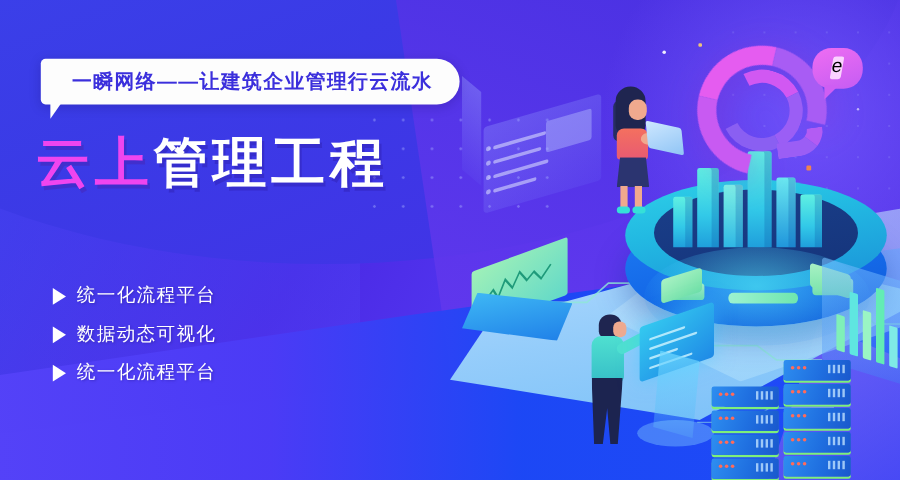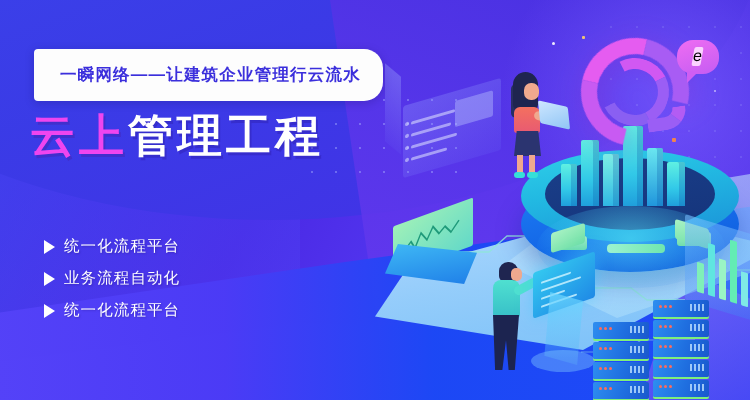--- a/index.html
+++ b/index.html
@@ -59,21 +59,21 @@
     background-size:26px 26px; opacity:.32;
   }
 
   .stars { position:absolute; inset:0; }
   .star { position:absolute; border-radius:50%; background:#fff; opacity:.9; }
   .star.sq { border-radius:1px; }
 
   
   .tag {
     position:absolute; left:34px; top:49px;
-    height:52px; padding:0 22px 0 26px;
+    height:38px; padding:0 22px 0 26px;
     display:flex; align-items:center;
     background:#fdfdfd;
     border-radius:4px 19px 19px 4px;
     box-shadow:0 2px 10px rgba(20,10,80,.22);
   }
   .tag-text {
     font-size:16.5px; letter-spacing:1.2px;
     color:#3b2fdc; font-weight:700; white-space:nowrap;
   }
   .tag-tail {
@@ -383,21 +383,21 @@
     <div class="hl-row second"><span class="hl-accent">云上</span><span>管理工程</span></div>
   </div>
 
   <div class="bullets">
     <div class="bullet">
       <span class="bullet-arrow"></span>
       <span class="bullet-text">统一化流程平台</span>
     </div>
     <div class="bullet">
       <span class="bullet-arrow"></span>
-      <span class="bullet-text">业务流程自动化</span>
+      <span class="bullet-text">数据动态可视化</span>
     </div>
     <div class="bullet">
       <span class="bullet-arrow"></span>
       <span class="bullet-text">统一化流程平台</span>
     </div>
   </div>
 
   <div class="illu">
 
     <div class="ui-card">

